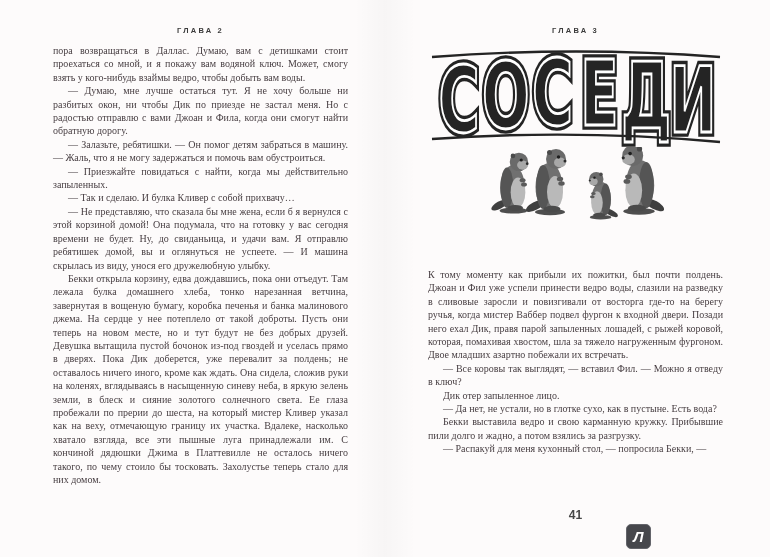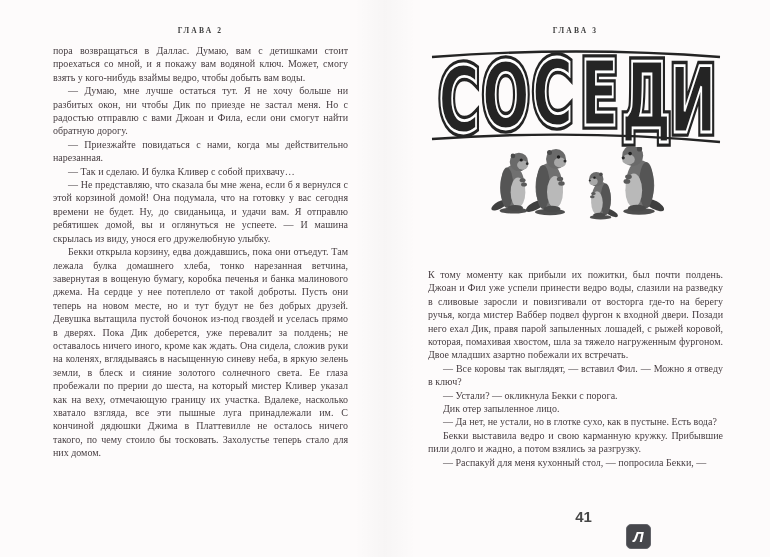--- a/index.html
+++ b/index.html
@@ -10,43 +10,43 @@
     background-image:linear-gradient(90deg, rgba(0,0,0,0) 46%, rgba(0,0,0,0.025) 50%, rgba(0,0,0,0) 54%);
     overflow:hidden;
     font-family:"Liberation Serif", serif;
   }
   .col{position:absolute;top:20px;width:295px;}
   #col-left{left:53px;}
   #col-right{left:428px;}
   .chapter-header{
     position:absolute;top:6px;left:0;width:100%;
     text-align:center;
-    font-family:Liberation Serif, serif;
+    font-family:Liberation Sans, sans-serif;
     font-size:7.5px;font-weight:600;
     letter-spacing:2.2px;
     color:#3b3b3b;
   }
   .body-text{
     position:absolute;left:0;width:295px;
     font-size:10px;line-height:13.4px;
     color:#473e42;
     text-align:justify;
   }
   #text-left{top:24px;}
   #text-right{top:248px;}
   .para{margin:0;text-indent:1.5em;}
   .para.noindent{text-indent:0;}
   .ital{}
   #title-svg{position:absolute;top:24px;left:0;}
   #dogs-svg{position:absolute;top:127px;left:32px;}
   .page-number{
-    position:absolute;top:488px;left:8px;width:100%;
+    position:absolute;top:488px;left:0;width:100%;
     text-align:center;
     font-family:"Liberation Sans", sans-serif;
-    font-size:15px;font-weight:600;color:#474747;
+    font-size:12px;font-weight:600;color:#474747;
   }
   #watermark{
     position:absolute;left:626px;top:524px;
     width:25px;height:25px;
     background:#46474c;
     border:1px solid #63646a;
     box-sizing:border-box;
     border-radius:5px;
     display:flex;align-items:center;justify-content:center;
     font-family:"Liberation Sans", sans-serif;
@@ -57,22 +57,23 @@
 </style>
 </head>
 <body>
 
 <div id="spread">
 
   <div class="col" id="col-left">
     <div class="chapter-header">ГЛАВА 2</div>
     <div class="body-text" id="text-left">
         <p class="para noindent"><span>пора возвращаться в Даллас. Думаю, вам с детишками стоит проехаться со мной, и я покажу вам водяной ключ. Может, смогу взять у кого-нибудь взаймы ведро, чтобы добыть вам воды.</span></p>
-        <p class="para"><span>— Думаю, мне лучше остаться тут. Я не хочу больше ни разбитых окон, ни чтобы Дик по приезде не застал меня. Но с радостью отправлю с вами Джоан и Фила, если они смогут найти обратную дорогу.</span></p>
-        <p class="para"><span>— Приезжайте повидаться с нами, когда мы </span><span class="ital">действительно</span><span> нарезанная.</span></p>
+        <p class="para"><span>— Думаю, мне лучше остаться тут. Я не хочу больше ни разбитых окон, ни чтобы Дик по приезде не застал меня. Но с радостью отправлю с вами Джоан и Фила, когда они смогут найти обратную дорогу.</span></p>
+        <p class="para"><span>— Залазьте, ребятишки. — Он помог детям забраться в машину. — Жаль, что я не могу задержаться и помочь вам обустроиться.</span></p>
+        <p class="para"><span>— Приезжайте повидаться с найти, когда мы </span><span class="ital">действительно</span><span> запыленных.</span></p>
         <p class="para"><span>— Так и сделаю. И булка Кливер с собой прихвачу…</span></p>
         <p class="para"><span>— Не представляю, что сказала бы мне жена, если б я вернулся с этой корзиной домой! Она подумала, что на готовку у вас сегодня времени не будет. Ну, до свиданьица, и удачи вам. Я отправлю ребятишек домой, вы и оглянуться не успеете. — И машина скрылась из виду, унося его дружелюбную улыбку.</span></p>
         <p class="para"><span>Бекки открыла корзину, едва дождавшись, пока они отъедут. Там лежала булка домашнего хлеба, тонко нарезанная ветчина, завернутая в вощеную бумагу, коробка печенья и банка малинового джема. На сердце у нее потеплело от такой доброты. Пусть они теперь на новом месте, но и тут будут не без добрых друзей. Девушка вытащила пустой бочонок из-под гвоздей и уселась прямо в дверях. Пока Дик доберется, уже перевалит за полдень; не оставалось ничего иного, кроме как ждать. Она сидела, сложив руки на коленях, вглядываясь в насыщенную синеву неба, в яркую зелень земли, в блеск и сияние золотого солнечного света. Ее глаза пробежали по прерии до шеста, на который мистер Кливер указал как на веху, отмечающую границу их участка. Вдалеке, насколько хватало взгляда, все эти пышные луга принадлежали им. С кончиной дядюшки Джима в Платтевилле не осталось ничего такого, по чему стоило бы тосковать. Захолустье теперь стало для них домом.</span></p>
       </div>
   </div>
 
   <div class="col" id="col-right">
     <div class="chapter-header">ГЛАВА 3</div>
 
     <svg id="title-svg" width="296" height="106" viewBox="0 0 296 106">
@@ -114,21 +115,20 @@
       </defs>
       <use href="#pdog" transform="translate(35,2) scale(0.92)"></use>
       <use href="#pdog" transform="translate(70,-2) scale(1,1)"></use>
       <use href="#pdog" transform="translate(155,22) scale(-0.72,0.72)"></use>
       <use href="#pdog" transform="translate(200,-6) scale(-1.05,1.05)"></use>
     </svg>
 
     <div class="body-text" id="text-right">
         <p class="para noindent"><span>К тому моменту как прибыли их пожитки, был почти полдень. Джоан и Фил уже успели принести ведро воды, слазили на разведку в сливовые заросли и повизгивали от восторга где-то на берегу ручья, когда мистер Ваббер подвел фургон к входной двери. Позади него ехал Дик, правя парой запыленных лошадей, с рыжей коровой, которая, помахивая хвостом, шла за тяжело нагруженным фургоном. Двое младших азартно побежали их встречать.</span></p>
         <p class="para"><span>— Все коровы так выглядят, — вставил Фил. — Можно я отведу в ключ?</span></p>
-        <p class="para"><span>— Устали? — окликнула Бекки с порога.</span></p>
         <p class="para"><span>Дик отер запыленное лицо.</span></p>
         <p class="para"><span>— Да нет, не устали, но в глотке сухо, как в пустыне. Есть вода?</span></p>
         <p class="para"><span>Бекки выставила ведро и свою карманную кружку. Прибывшие пили долго и жадно, а потом взялись за разгрузку.</span></p>
         <p class="para"><span>— Распакуй для меня кухонный стол, — попросила Бекки, —</span></p>
       </div>
 
     <div class="page-number">41</div>
   </div>
 
   <div id="watermark">Л</div>

